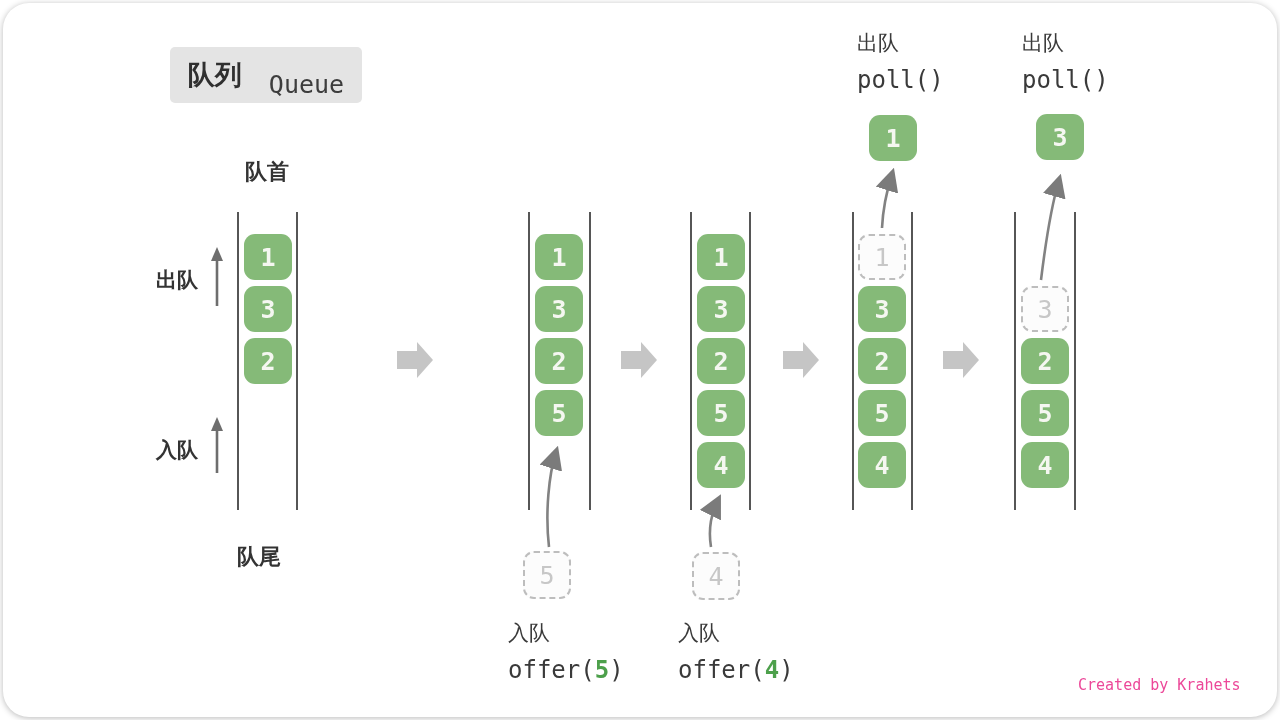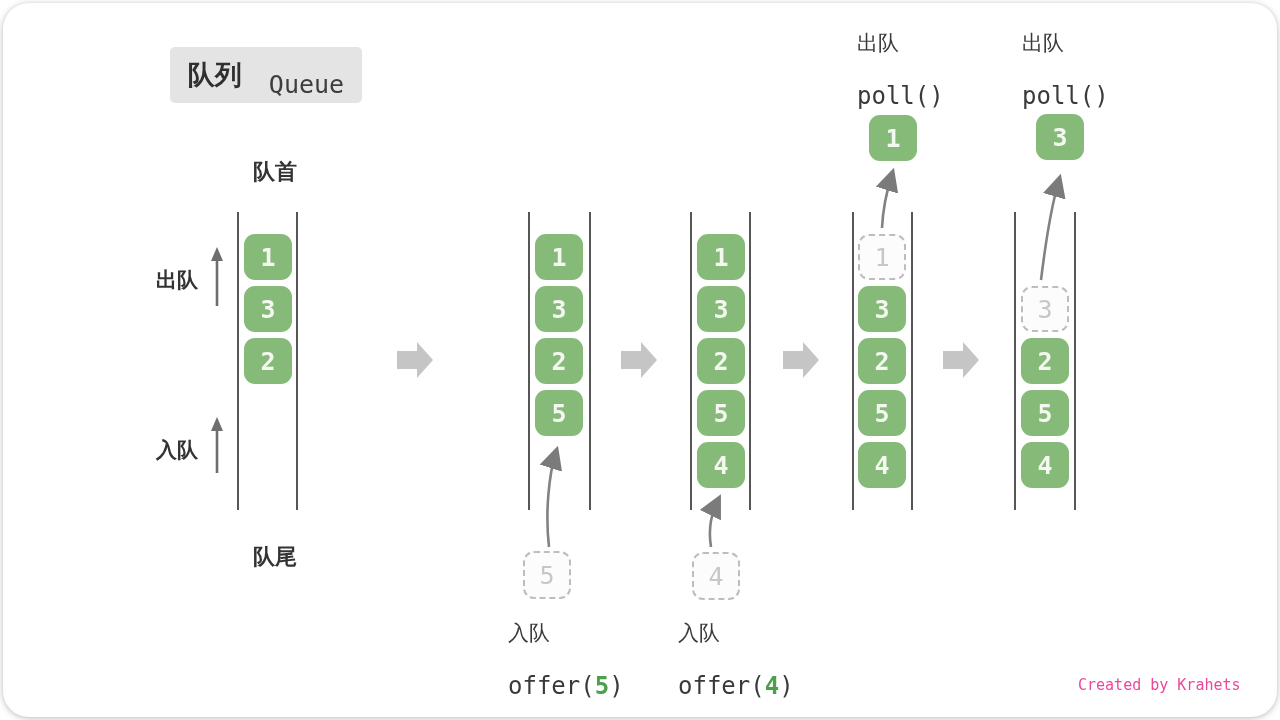--- a/index.html
+++ b/index.html
@@ -11,22 +11,22 @@
 
   
   .title-badge{position:absolute;left:167px;top:44px;width:192px;height:56px;
                background:#e4e4e4;border-radius:5px;display:flex;
                align-items:center;justify-content:center;gap:27px;}
   .title-zh{font-size:27px;font-weight:700;color:#2f2f2f;}
   .title-en{font-family:"DejaVu Sans Mono",monospace;font-size:25px;color:#3d3d3d;margin-top:19px;}
 
   
   .cjk{position:absolute;color:#333333;}
-  .label-front{left:234px;top:154px;width:60px;text-align:right;font-size:22px;font-weight:700;}
-  .label-rear {left:234px;top:539px;width:60px;text-align:right;font-size:22px;font-weight:700;}
+  .label-front{left:234px;top:154px;width:60px;text-align:center;font-size:22px;font-weight:700;}
+  .label-rear {left:234px;top:539px;width:60px;text-align:left;font-size:22px;font-weight:700;}
   .label-deq  {left:148px;top:263px;width:52px;text-align:center;font-size:21px;font-weight:700;}
   .label-enq  {left:148px;top:433px;width:52px;text-align:center;font-size:21px;font-weight:700;}
 
   
   .wall{position:absolute;top:209px;height:298px;width:2px;background:#565656;}
   .w1a{left:234px}.w1b{left:293px}
   .w2a{left:525px}.w2b{left:586px}
   .w3a{left:687px}.w3b{left:746px}
   .w4a{left:849px}.w4b{left:908px}
   .w5a{left:1011px}.w5b{left:1071px}
@@ -40,21 +40,21 @@
   .c1{left:241px}.c2{left:532px}.c3{left:694px}.c4{left:855px}.c5{left:1018px}
   .r1{top:231px}.r2{top:283px}.r3{top:335px}.r4{top:387px}.r5{top:439px}
   .in-q2{left:520px;top:548px;height:48px;}
   .in-q3{left:689px;top:549px;height:48px;}
   .res-q4{left:866px;top:112px;}
   .res-q5{left:1033px;top:111px;}
 
   
   .op{position:absolute;}
   .op-zh{font-size:21px;color:#3a3a3a;}
-  .op-code{font-family:"DejaVu Sans Mono",monospace;font-size:24px;color:#3a3a3a;margin-top:25px;}
+  .op-code{font-family:"DejaVu Sans Mono",monospace;font-size:24px;color:#3a3a3a;margin-top:9px;}
   .op-code .arg{color:var(--arg-green,#4da04b);font-weight:700;}
   .op-deq1{left:854px;top:26px;}
   .op-deq2{left:1019px;top:26px;}
   .op-enq5{left:505px;top:616px;}
   .op-enq4{left:675px;top:616px;}
 
   
   .overlay{position:absolute;left:0;top:0;width:1274px;height:714px;pointer-events:none;}
 
   .watermark{position:absolute;left:1075px;top:673px;

